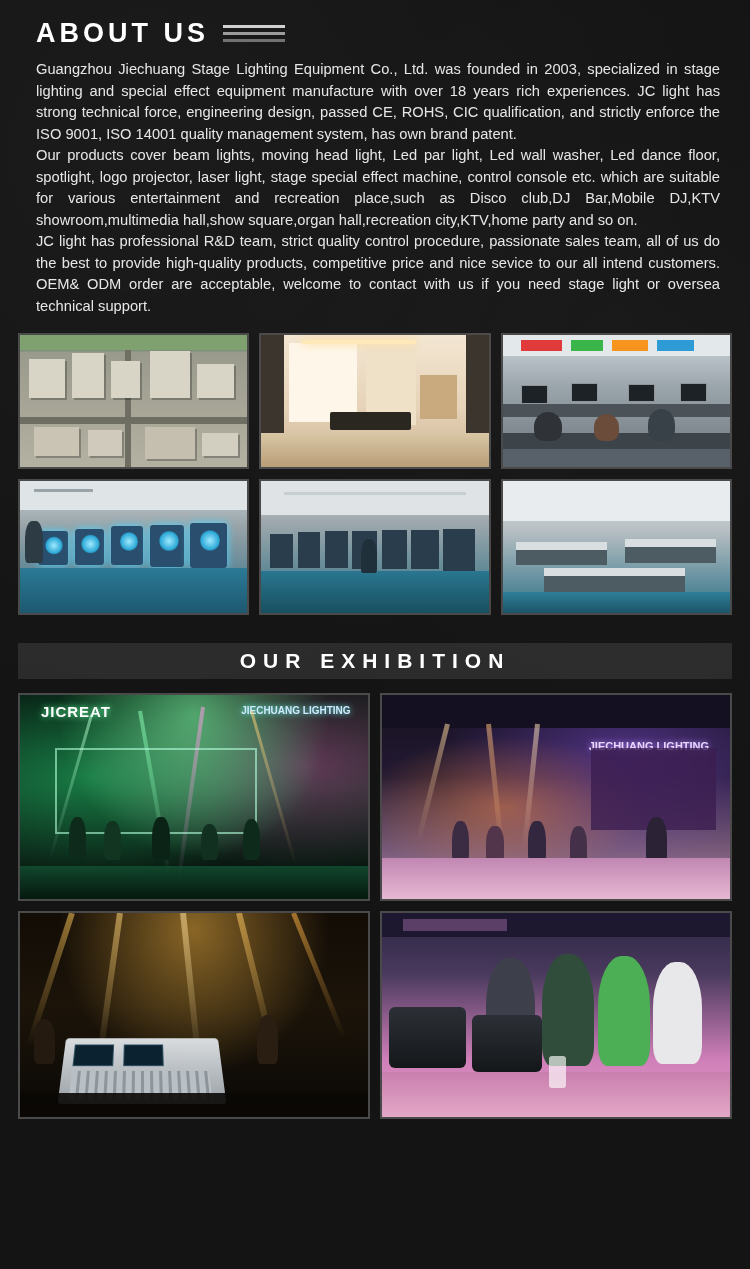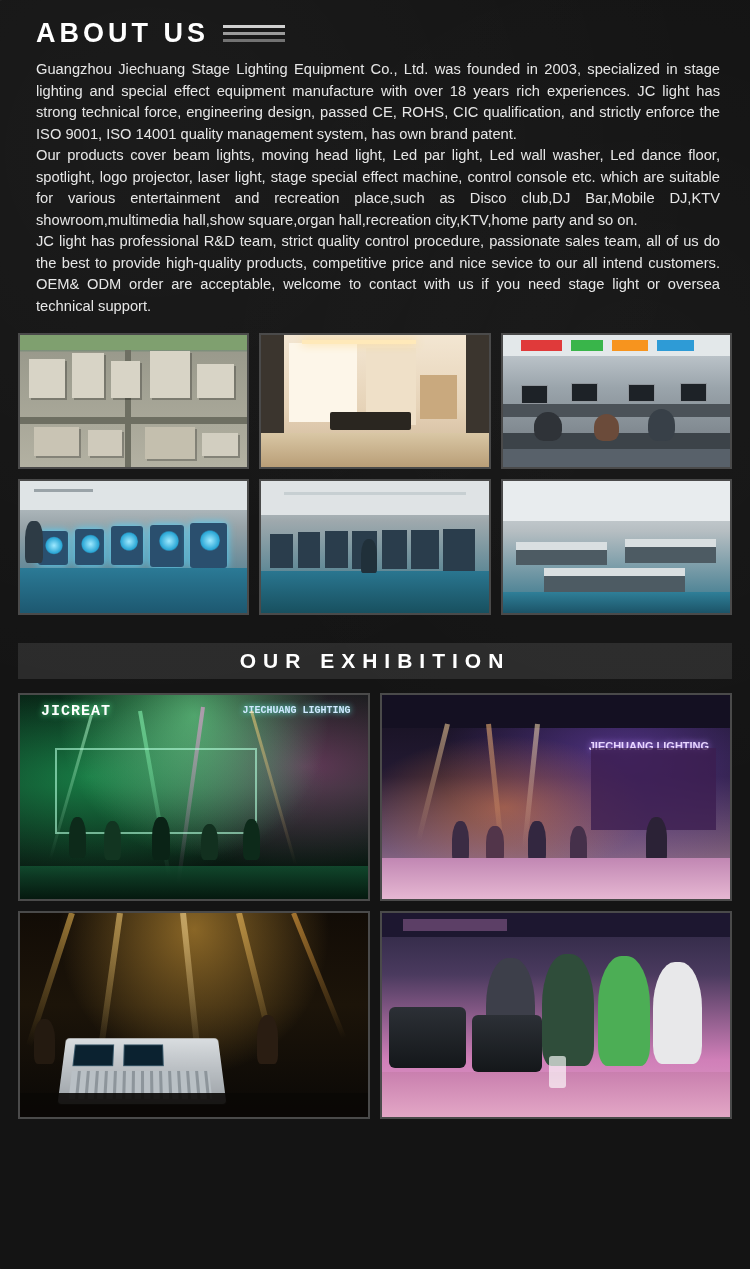--- a/index.html
+++ b/index.html
@@ -124,21 +124,20 @@
   .ph-bench .tb{ position:absolute; background:#4d5b63; }
   .ph-bench .tbt{ position:absolute; background:#d9dfe1; }
 
   
   .ex-green{
     background:
       radial-gradient(ellipse at 50% 10%, rgba(120,255,160,.55), transparent 55%),
       radial-gradient(ellipse at 20% 40%, rgba(40,220,120,.45), transparent 60%),
       radial-gradient(ellipse at 82% 35%, rgba(255,90,200,.35), transparent 55%),
       linear-gradient(180deg,#06170f 0%,#0b2a1a 45%,#08110d 100%);
-    font-family: Liberation Mono, monospace;
   }
   .beam{ position:absolute; transform-origin:top center; opacity:.55; }
 
   
   .ex-purple{
     background:
       radial-gradient(ellipse at 35% 55%, rgba(255,140,60,.45), transparent 45%),
       radial-gradient(ellipse at 70% 30%, rgba(150,90,255,.4), transparent 55%),
       linear-gradient(180deg,#14101f 0%,#241a33 40%,#b085a6 100%);
   }

